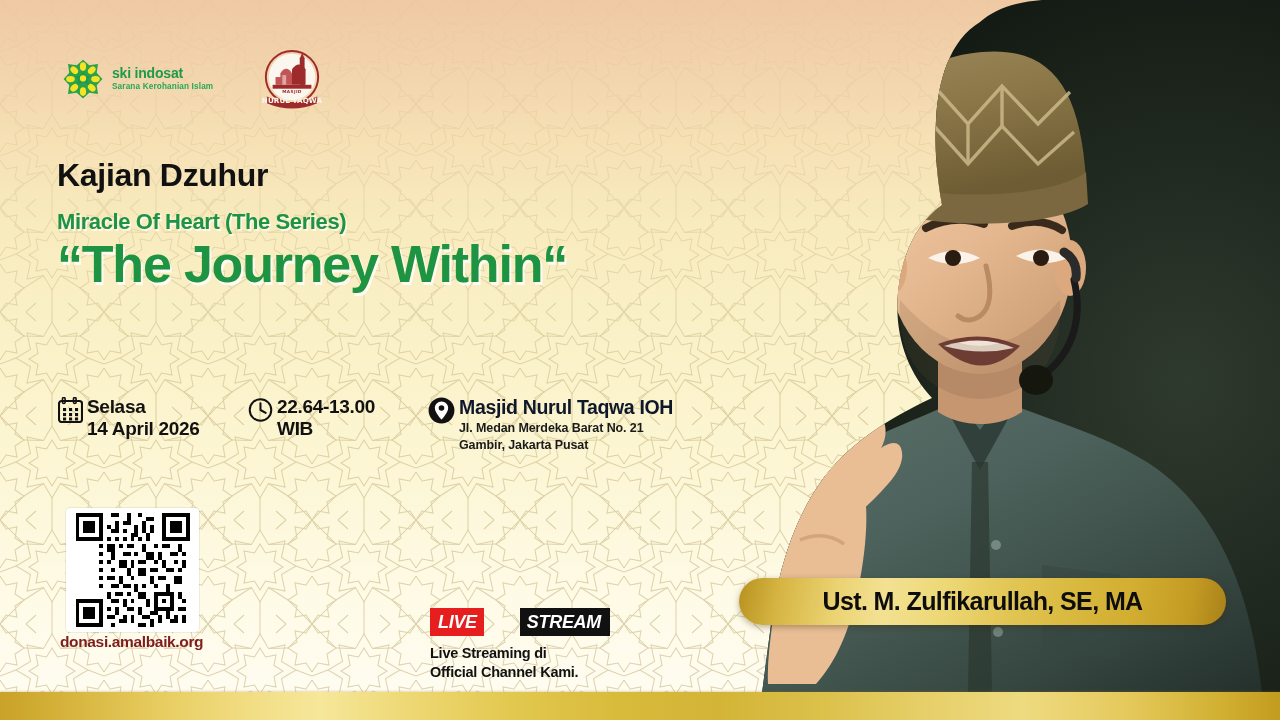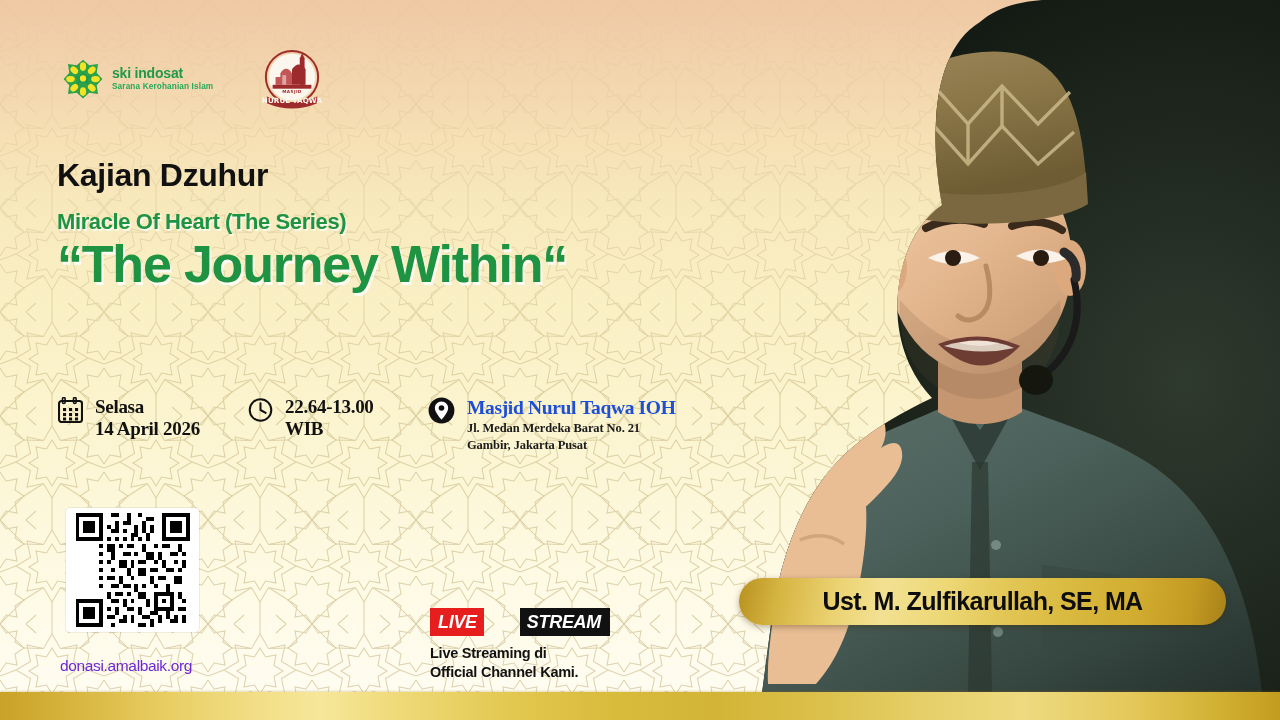--- a/index.html
+++ b/index.html
@@ -94,43 +94,43 @@
     font-size:52px; font-weight:800; color:#1E9342;
     letter-spacing:-1.2px; line-height:1.1;
     text-shadow:2px 3px 0 rgba(255,255,255,.8);
   }
 
   
   .info-row {
     position:absolute; left:58px; top:396px;
     display:flex; align-items:flex-start;
   }
-  .info-item { display:flex; align-items:flex-start; gap:12px;font-family:Liberation Serif, serif; }
+  .info-item { display:flex; align-items:flex-start; gap:4px; }
   .info-item.date { width:190px; }
   .info-item.time { width:180px; }
   .info-icon { flex:none; margin-top:1px; }
   .info-text { line-height:1.18; }
   .info-l1 { font-size:19px; font-weight:800; color:#111; letter-spacing:-.3px; }
   .info-l2 { font-size:19px; font-weight:800; color:#111; letter-spacing:-.3px; }
-  .venue-name { font-size:19.5px; font-weight:800; color:#1d4ed8; letter-spacing:-.35px; }
+  .venue-name { font-size:19.5px; font-weight:800; color:#0f172a; letter-spacing:-.35px; }
   .venue-addr { font-size:12.5px; font-weight:700; color:#1a1a1a; letter-spacing:-.1px; line-height:1.28; margin-top:1px; }
 
   
   .qr-block { position:absolute; left:66px; top:508px; }
   .qr-code {
     width:133px; height:124px;
     background:#fff;
     border-radius:4px;
     padding:5px;
     box-shadow:0 0 0 1px rgba(0,0,0,.06);
   }
   .qr-code svg { display:block; width:100%; height:100%; }
   .qr-caption {
-    margin-top:25px; margin-left:-6px;
-    font-size:15.5px; font-weight:400; color:#6d28d9;
+    margin-top:1px; margin-left:-6px;
+    font-size:15.5px; font-weight:700; color:#7f1d1d;
     letter-spacing:-.35px;
   }
 
   
   .live-block { position:absolute; left:430px; top:608px; }
   .live-badge { display:flex; align-items:stretch; height:28px; }
   .live-left {
     background:#E61E1E; color:#fff;
     font-size:18px; font-weight:800; font-style:italic;
     letter-spacing:-.3px;

